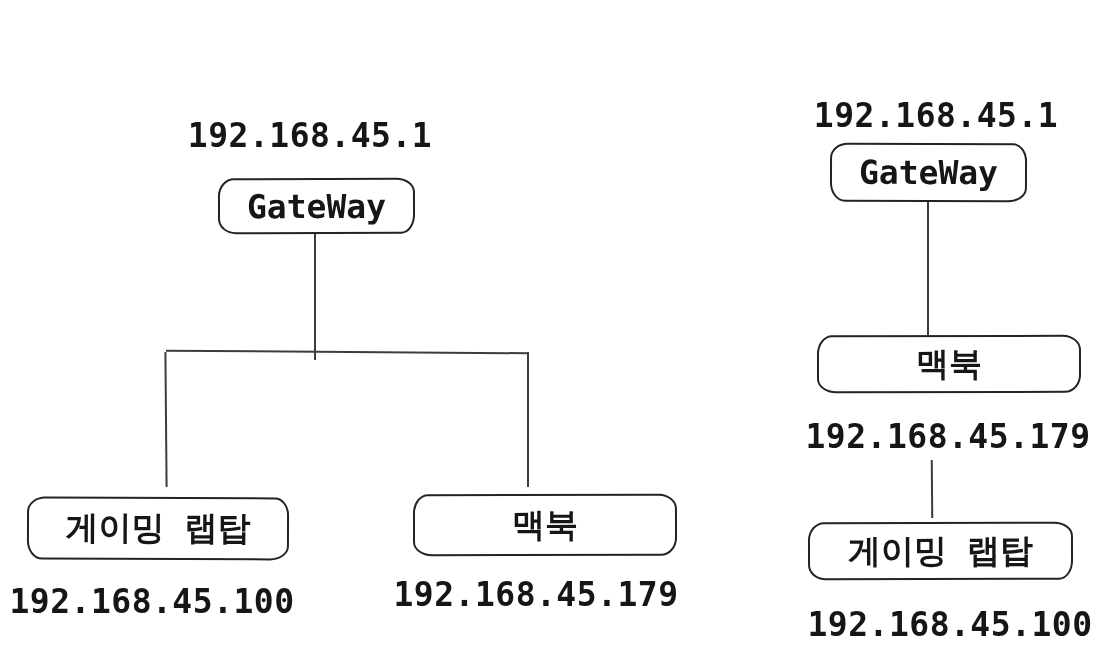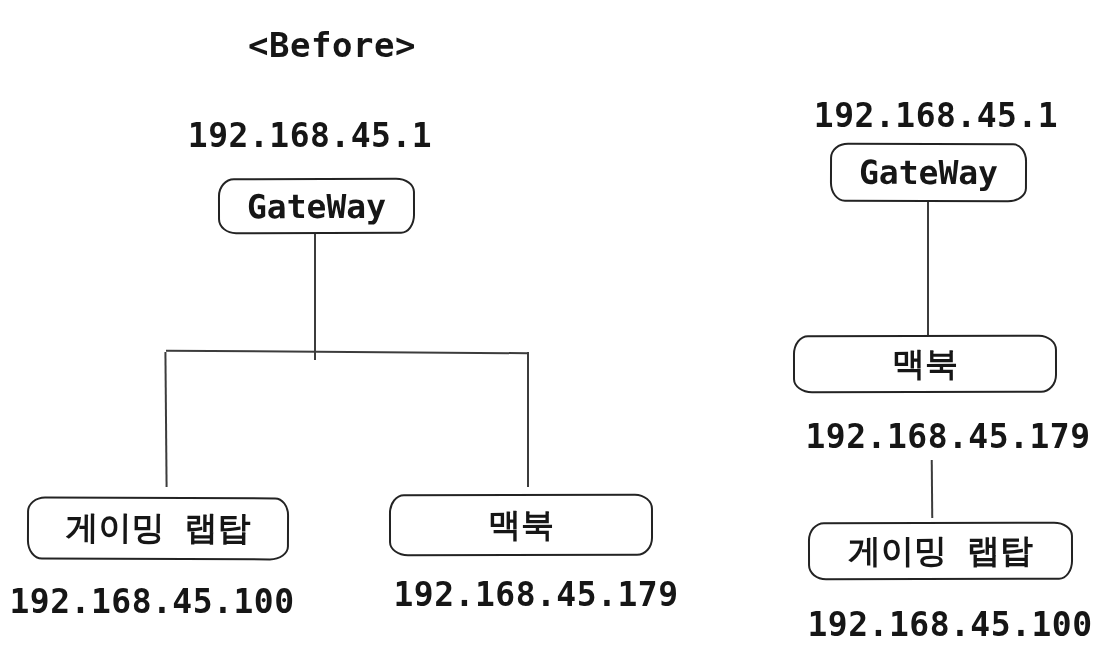--- a/index.html
+++ b/index.html
@@ -28,32 +28,31 @@
     align-items: center;
     justify-content: center;
     background: #ffffff;
     border: 2.5px solid #232323;
     font-size: 33px;
     white-space: pre;
     box-sizing: border-box;
   }
   .sk-a { border-radius: 16px 19px 14px 18px / 18px 14px 19px 15px; transform: rotate(-0.15deg); }
   .sk-b { border-radius: 18px 14px 19px 15px / 15px 18px 14px 19px; transform: rotate(0.2deg); }
-  .sk-c { border-radius: 15px 18px 16px 19px / 19px 15px 18px 14px; transform: rotate(-0.1deg); }
+  .sk-c { border-radius: 15px 18px 16px 19px / 19px 15px 18px 14px; transform: rotate(-0.1deg); margin-left: 24px; }
   .vline { position: absolute; width: 2px; background: #3c3c3c; }
   .hline { position: absolute; height: 2px; background: #3c3c3c; }
   .tilt1 { transform: rotate(0.4deg); }
   .tilt2 { transform: rotate(-0.5deg); }
 </style>
 </head>
 <body>
 
 <div class="canvas">
 
-  <div class="txt title" style="left:332px; top:26px;">&lt;Before&gt;</div>
 
   <div class="txt" style="left:310px; top:117px;">192.168.45.1</div>
 
   <div class="node sk-a" style="left:218px; top:178px; width:197px; height:56px;">
     <span>GateWay</span>
   </div>
 
   <div class="vline" style="left:314px; top:234px; height:126px;"></div>
   <div class="hline tilt1" style="left:166px; top:351px; width:362px;"></div>
   <div class="vline tilt2" style="left:165px; top:352px; height:135px;"></div>

